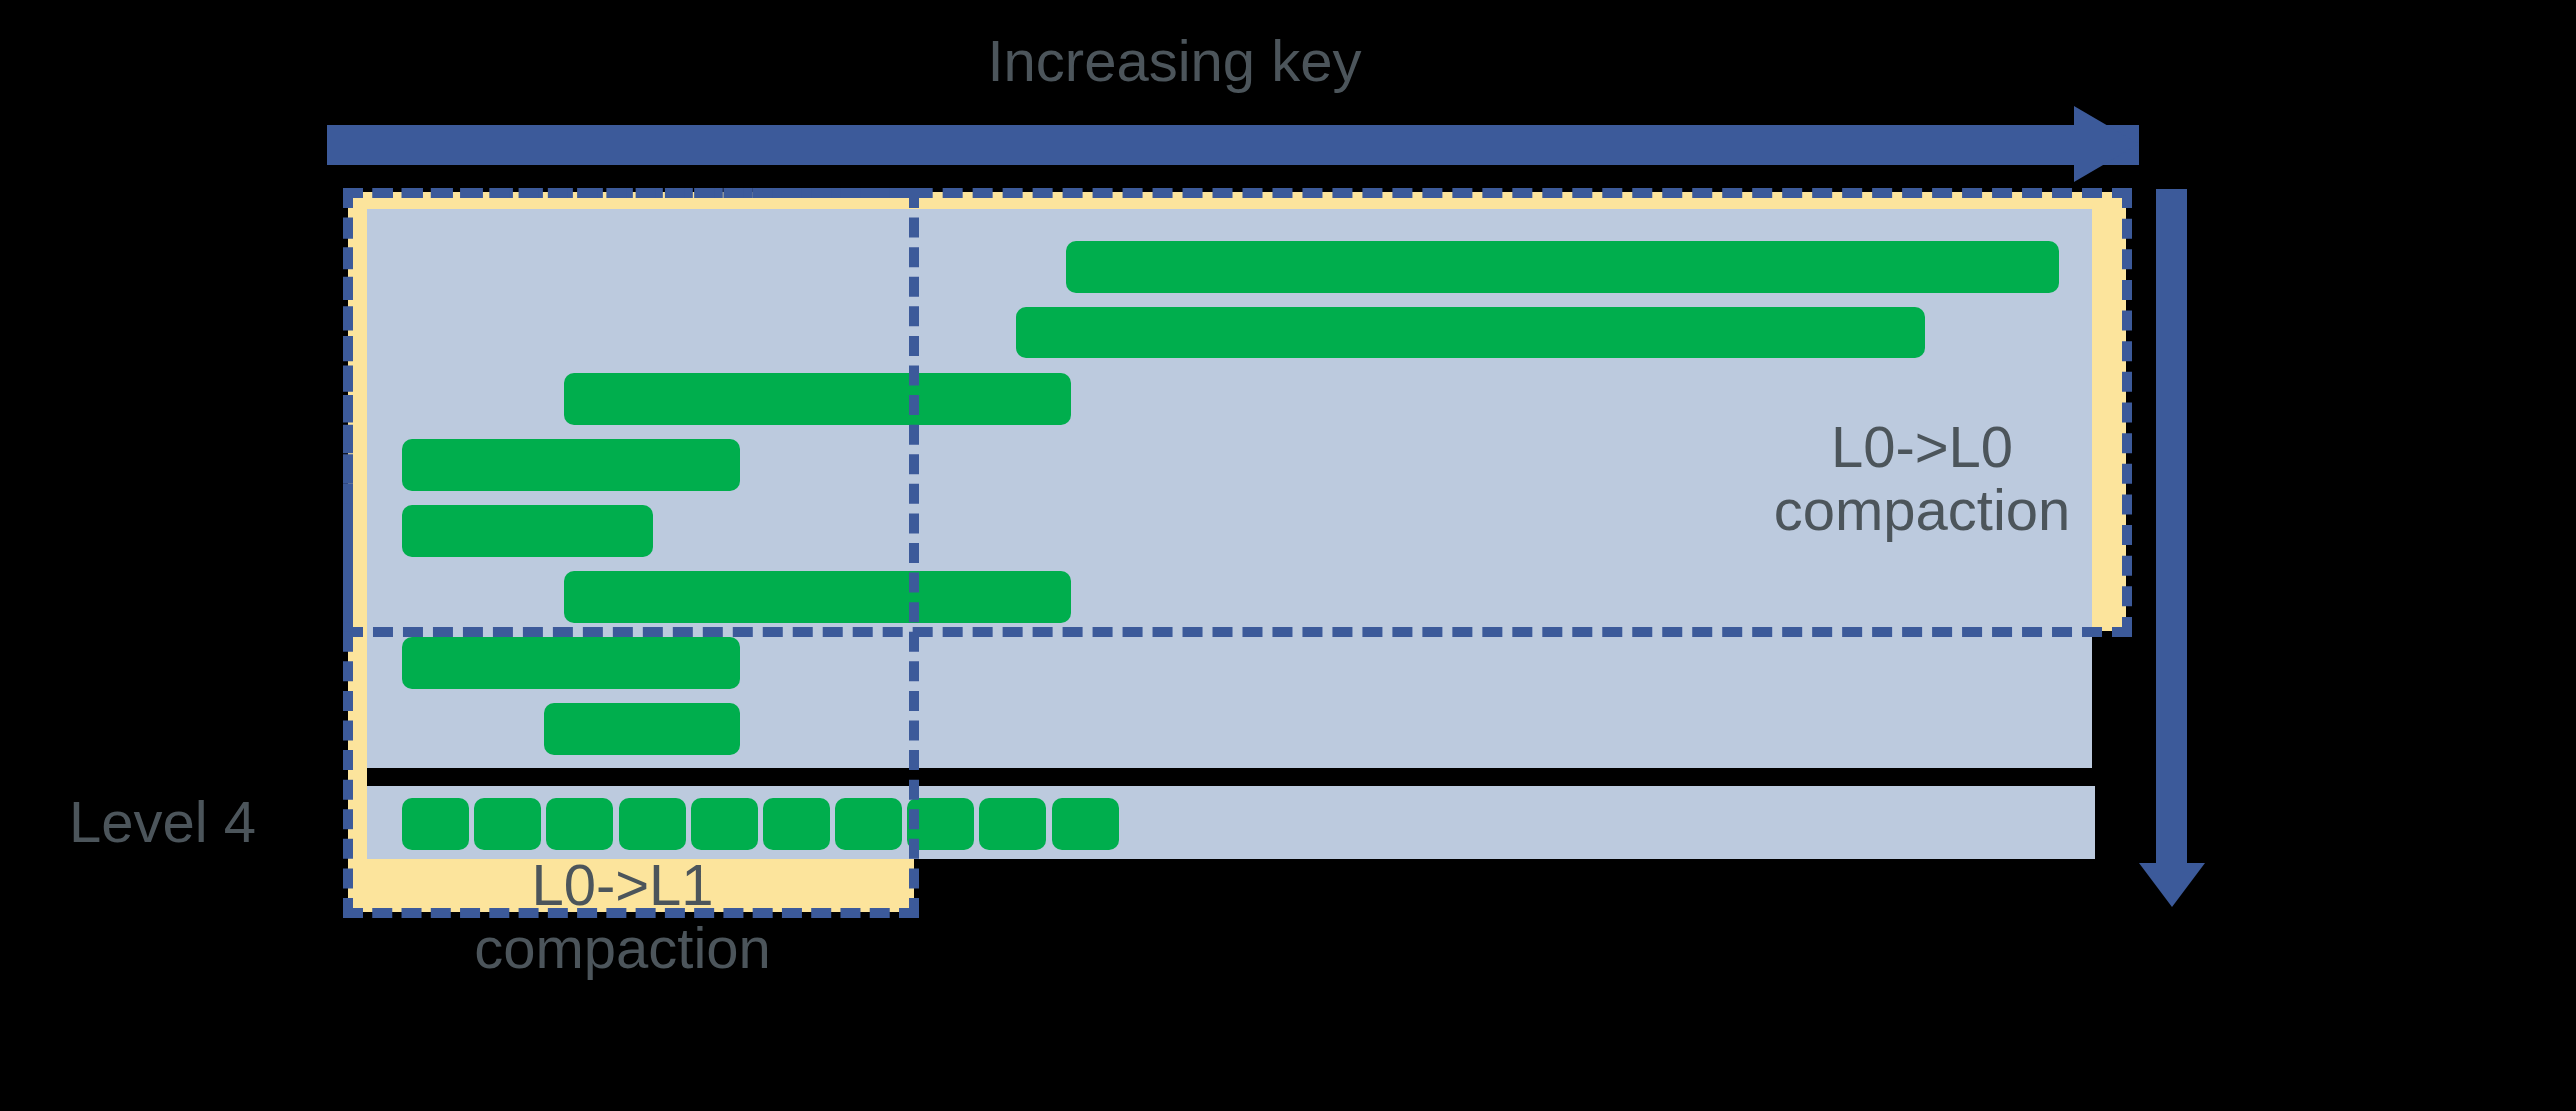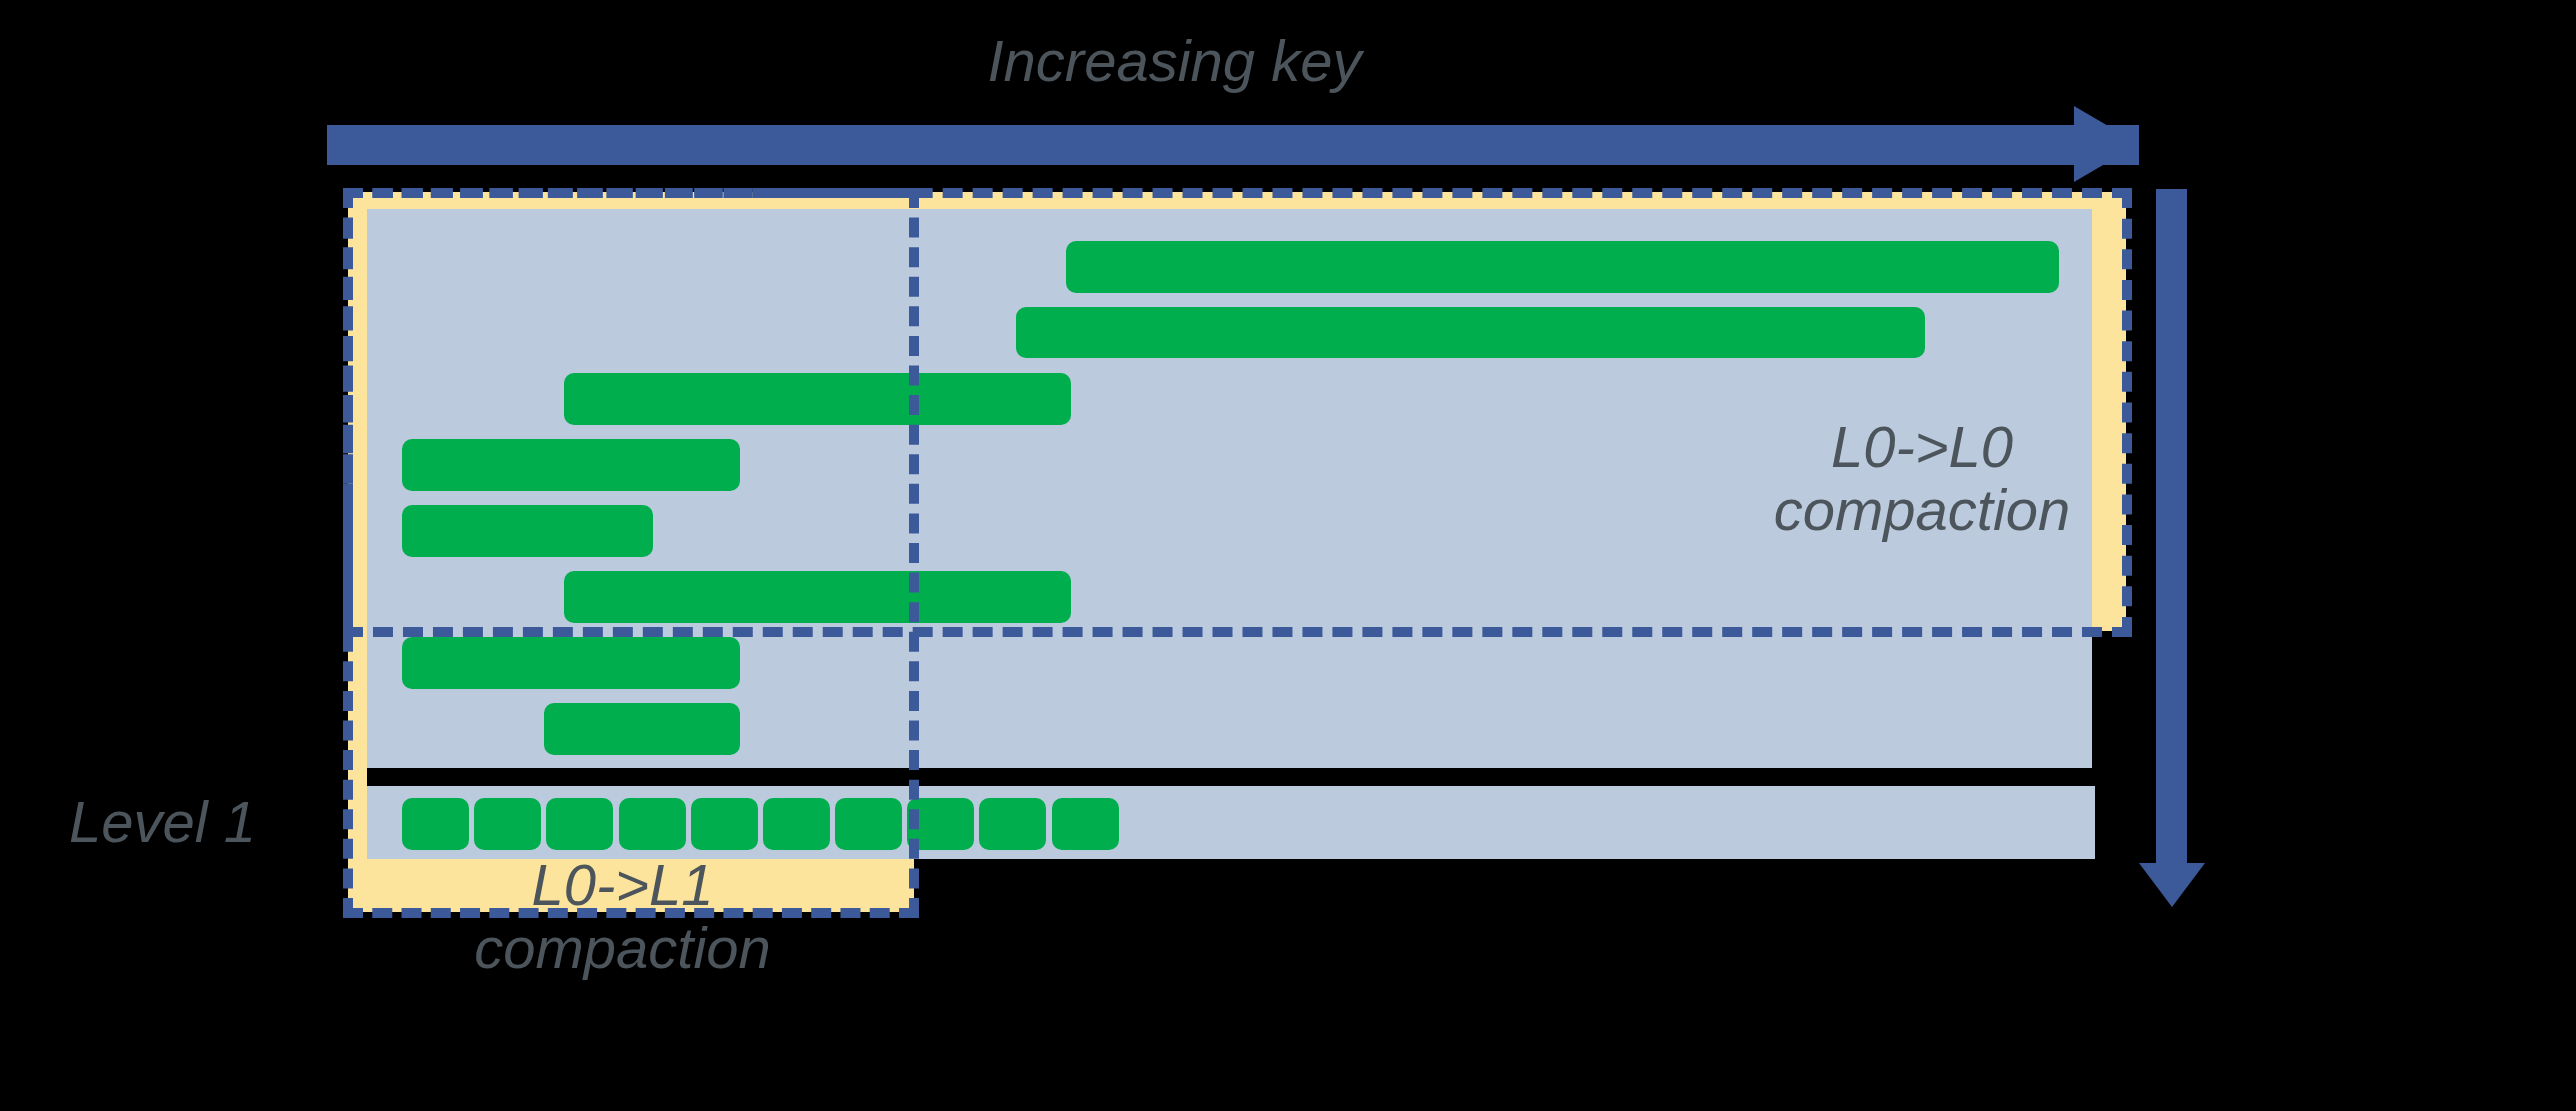--- a/index.html
+++ b/index.html
@@ -1,18 +1,18 @@
 <!DOCTYPE html>
 <html style="font-size:11.3px"><head>
 <meta charset="utf-8">
 <style>
   html,body{margin:0;padding:0;background:#000;}
   #stage{position:relative;width:2576px;height:1111px;background:#000;overflow:hidden;
          font-family:"Liberation Sans","DejaVu Sans",sans-serif;}
-  .abs{position:absolute;font-style:italic;}
+  .abs{position:absolute;}
   .lbl{color:#4C555B;font-size:55px;line-height:1.08;white-space:pre;text-align:center;}
   .big{font-size:58px;}
   
   #l0-panel{left:367px;top:209px;width:1725px;height:559px;background:#BCCADE;}
   #l1-panel{left:367px;top:786px;width:1728px;height:73px;background:#BCCADE;}
   
   #l0l0-yellow{left:348px;top:192px;width:1778px;height:439px;background:#FCE49C;}
   #l0l0-yellow-inner{left:367px;top:209px;width:1725px;height:406px;background:#BCCADE;}
   
   #l0l1-yellow{left:348px;top:192px;width:566px;height:720px;background:#FCE49C;}
@@ -85,20 +85,20 @@
       <div class="abs sst" style="left: 835px; top: 798px; width: 67px; height: 52px;"></div>
       <div class="abs sst" style="left: 907px; top: 798px; width: 67px; height: 52px;"></div>
       <div class="abs sst" style="left: 979px; top: 798px; width: 67px; height: 52px;"></div>
       <div class="abs sst" style="left: 1052px; top: 798px; width: 67px; height: 52px;"></div>
     </div>
 
   <div class="abs dashbox" id="l0l0-dash"></div>
   <div class="abs dashbox" id="l0l1-dash"></div>
 
   <div class="abs lbl big" id="title-key">Increasing key</div>
-  <div class="abs lbl big" id="label-l1">Level 1</div>
+  <div class="abs lbl big" id="label-l1">Level 4</div>
   <div class="abs lbl big" id="label-l0l0">L0-&gt;L0
 compaction</div>
   <div class="abs lbl big" id="label-l0l1">L0-&gt;L1
 compaction</div>
 
 </div>
 
 
 </body></html>

